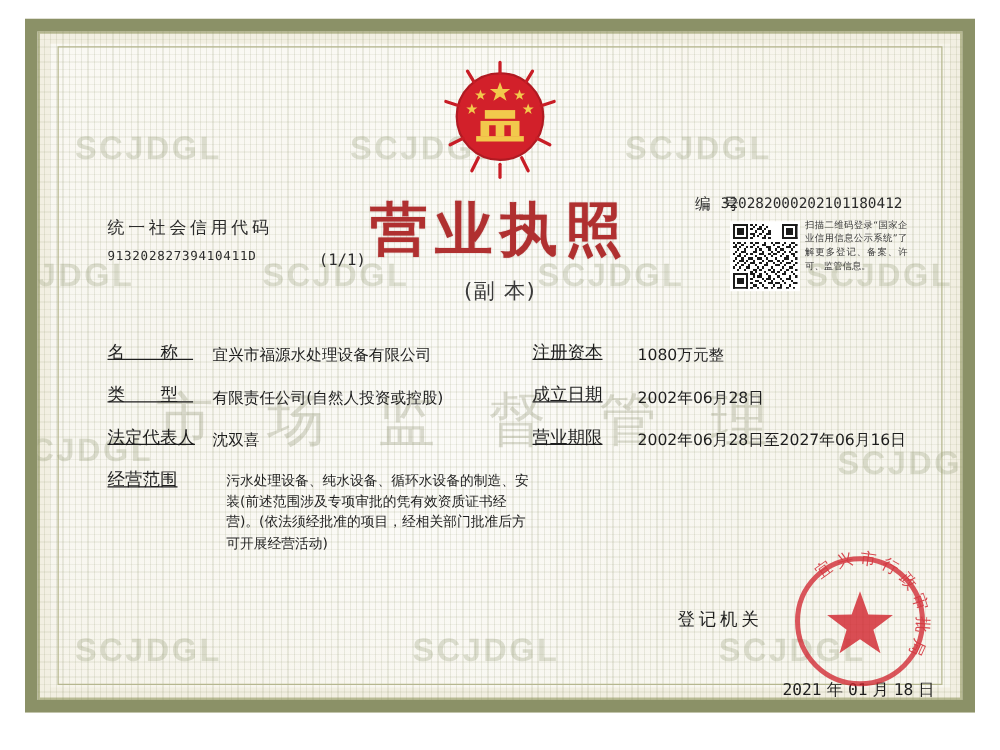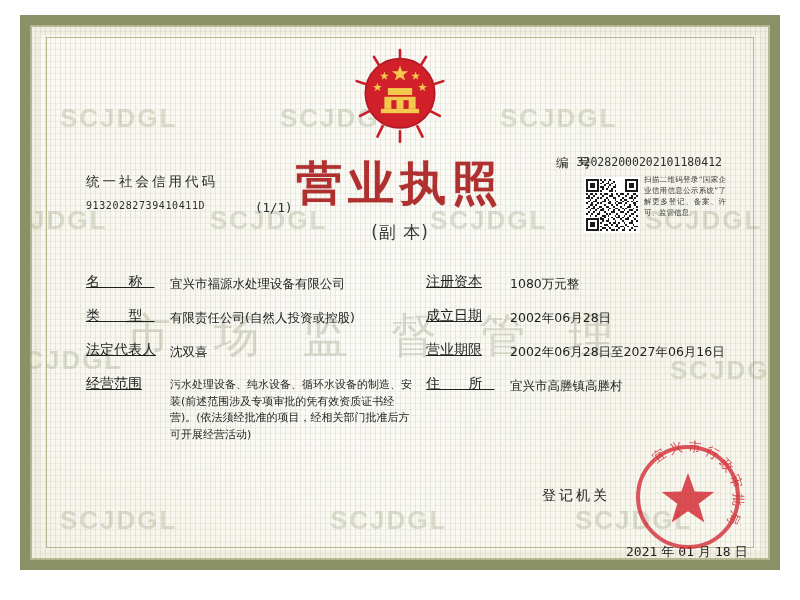--- a/index.html
+++ b/index.html
@@ -215,21 +215,21 @@
   }
   .lbl.sp2 { letter-spacing: 12px; }
   .val {
     font-family: "DejaVu Sans", sans-serif;
     font-size: 12.5px;
     color: #1e1e1e;
     padding-top: 2px;
     line-height: 1.45;
   }
   .val.small { font-size: 11px; line-height: 1.5; }
-  .scope-val { width: 250px; }
+  .scope-val { width: 250px; margin-left: 11px; }
   
   .registrar {
     position: absolute;
     left: 512px;
     top: 462px;
     font-family: "DejaVu Sans", sans-serif;
     font-size: 14px;
     letter-spacing: 3px;
     color: #1e1e1e;
   }
@@ -561,24 +561,20 @@
             <div class="lbl">营业期限</div>
             <div class="val">2002年06月28日至2027年06月16日</div>
           </div>
         </div>
 
         <div class="row">
           <div class="col-l">
             <div class="lbl">经营范围</div>
             <div class="val small scope-val">污水处理设备、纯水设备、循环水设备的制造、安装(前述范围涉及专项审批的凭有效资质证书经营)。(依法须经批准的项目，经相关部门批准后方可开展经营活动)</div>
           </div>
-          <div class="col-r">
-            <div class="lbl sp2">住 所</div>
-            <div class="val">宜兴市高塍镇高塍村</div>
-          </div>
         </div>
 
       </div>
 
       <div class="registrar">登记机关</div>
 
       <div class="dateline">
         <span class="num">2021</span><span class="cn">年</span><span class="num">01</span><span class="cn">月</span><span class="num">18</span><span class="cn">日</span>
       </div>
 

